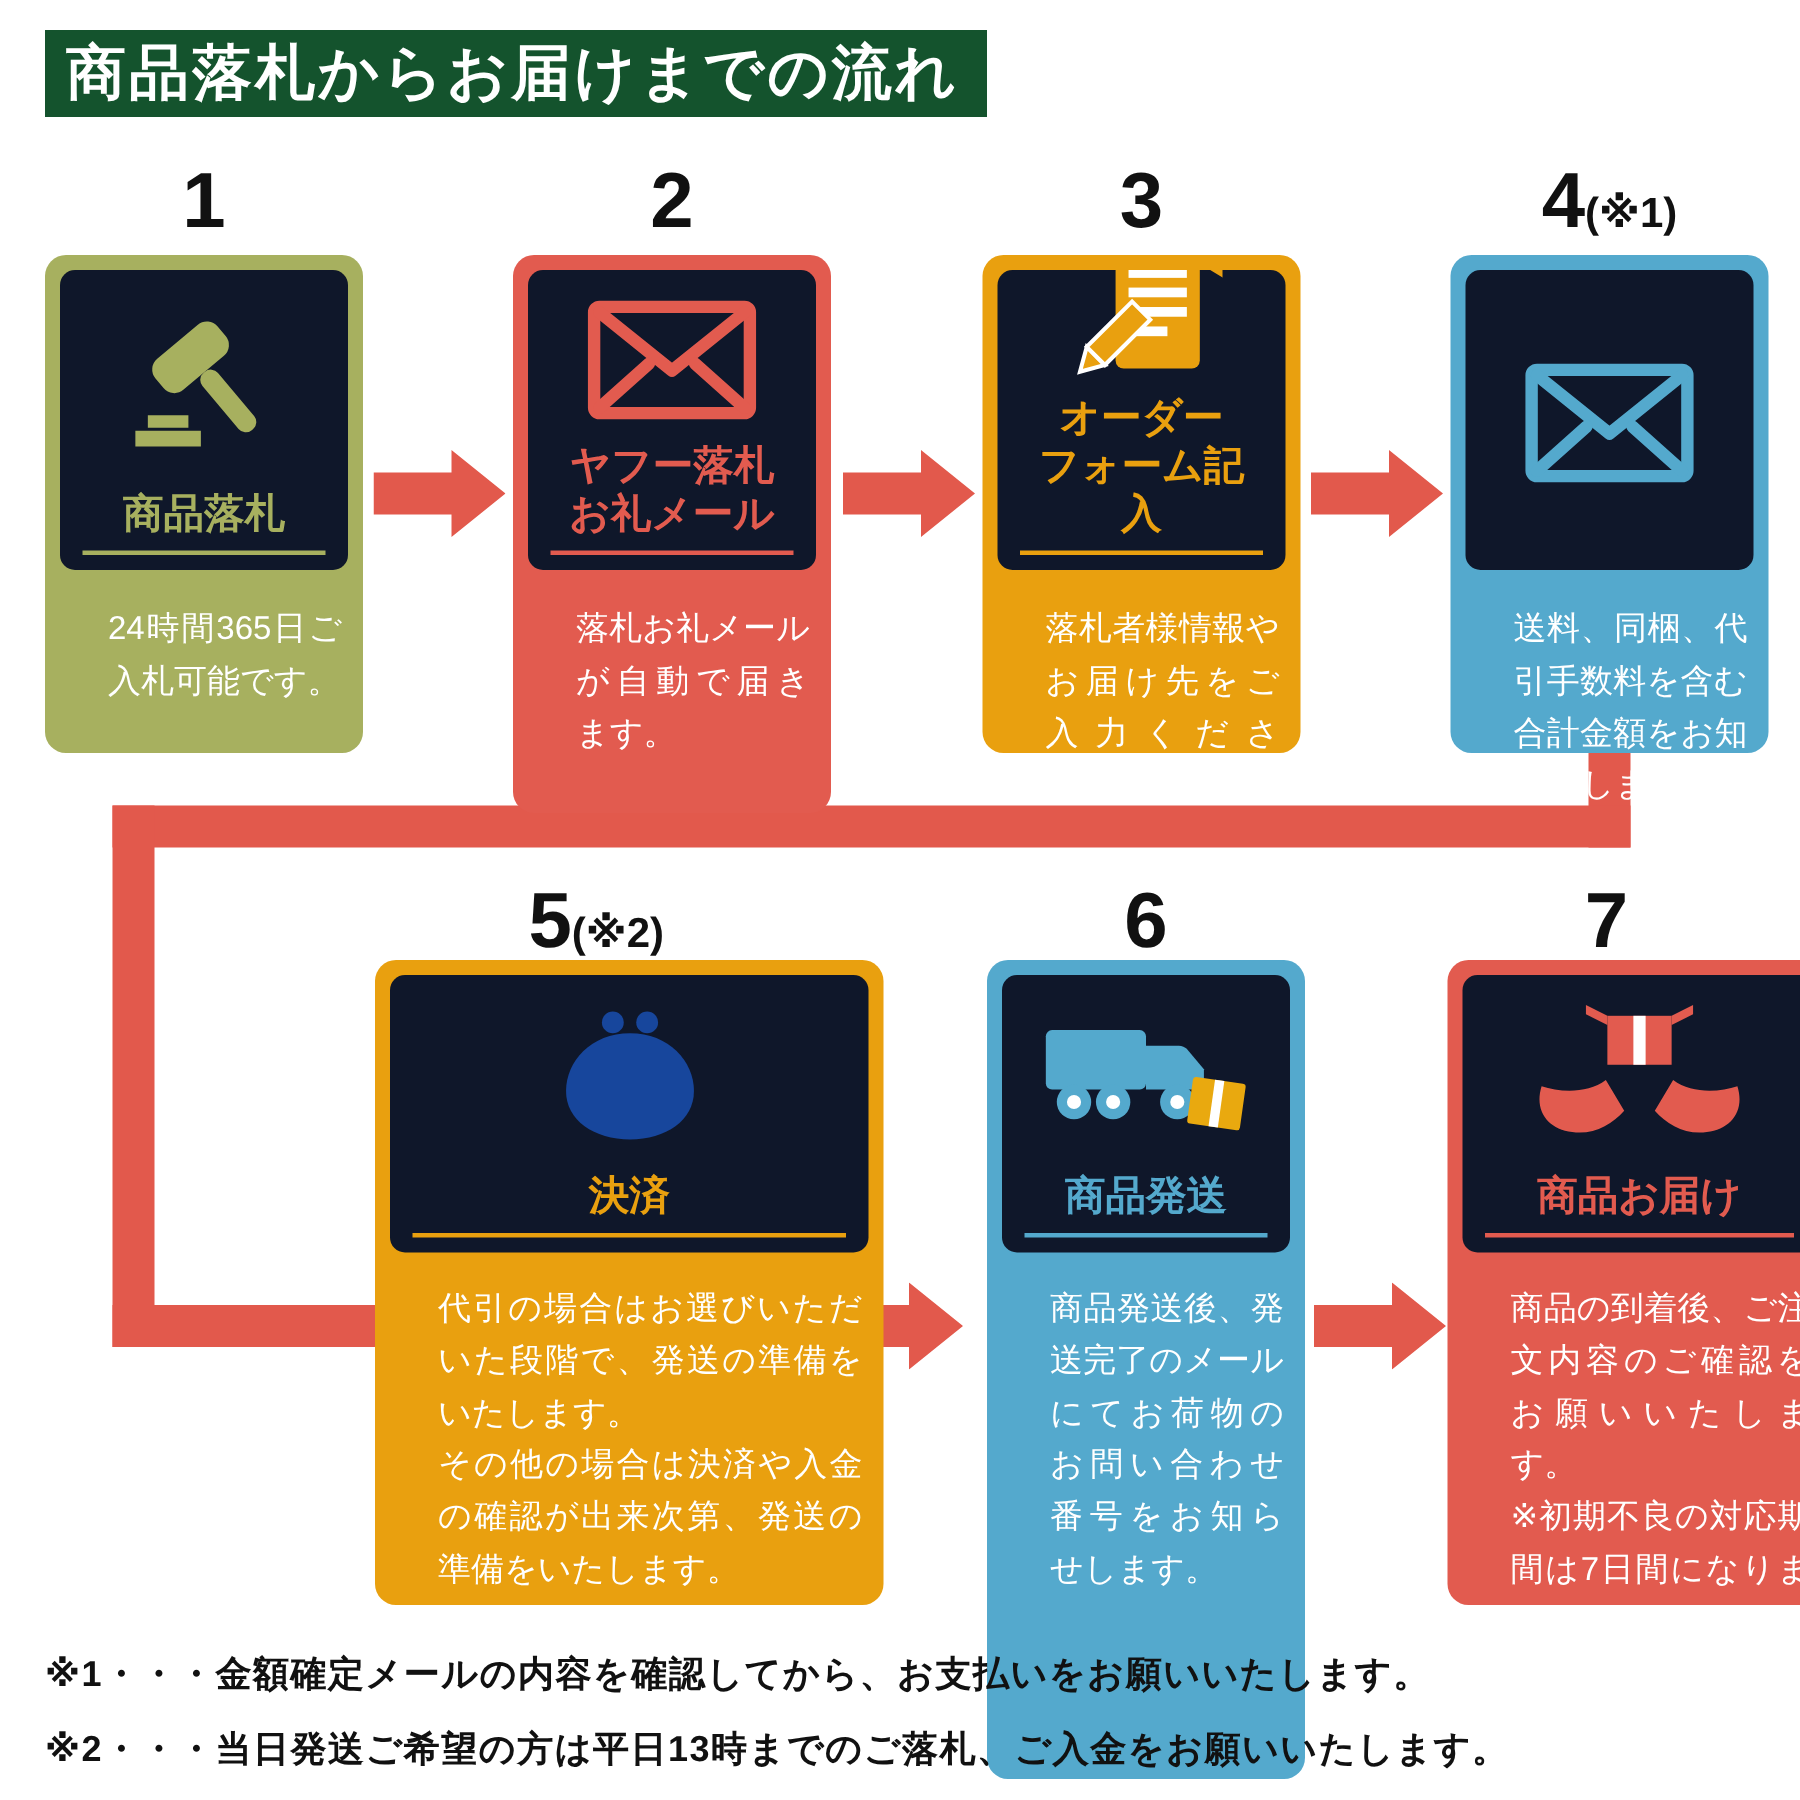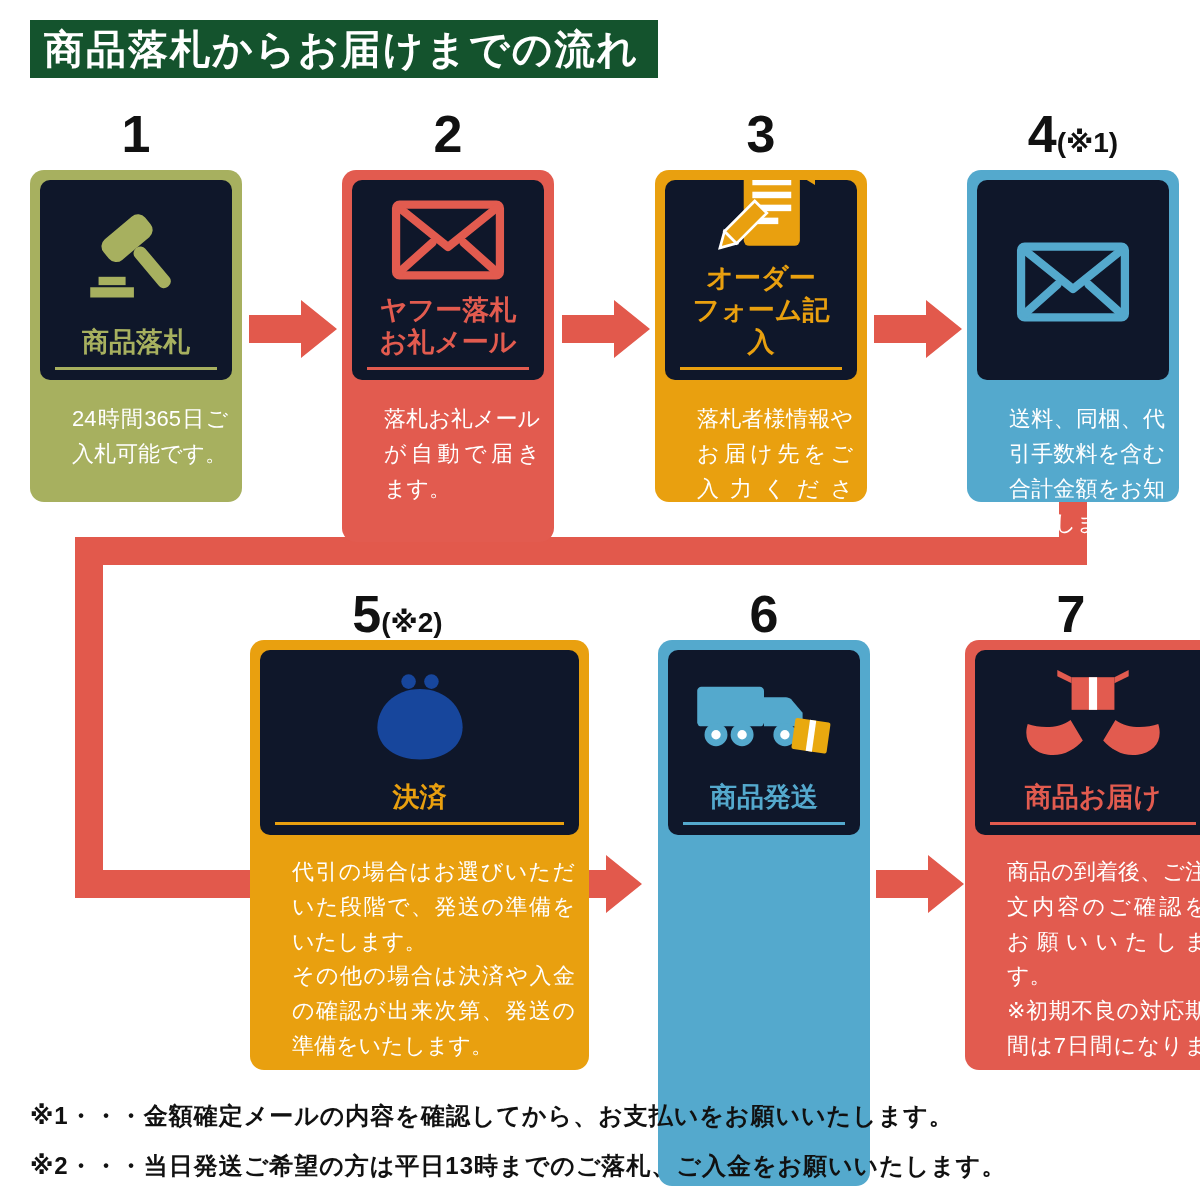--- a/index.html
+++ b/index.html
@@ -180,20 +180,21 @@
             <circle cx="45" cy="62" r="4.5" fill="#fff"></circle>
             <circle cx="86" cy="62" r="4.5" fill="#fff"></circle>
           <g transform="rotate(8 111 63)" style="fill: rgb(233, 169, 15);">
             <rect x="94" y="48" width="34" height="30" rx="2"></rect>
             <rect x="108" y="48" width="6" height="30" fill="#fff"></rect>
           </g>
         </svg>
       </div>
       <div class="title">商品発送</div>
     </div>
+    <div class="desc">商品発送後、発送完了のメールにてお荷物のお問い合わせ番号をお知らせします。</div>
   </section>
 
   <section class="card tall" style="left: 965px; top: 640px; width: 256px; height: 430px; --c: #E25B4F;">
     <div class="panel">
       <div class="icon">
         <svg width="140" height="102" viewBox="0 0 136 100" fill="currentColor">
           <polygon points="47,10 33,3 33,9 47,16"></polygon>
           <polygon points="89,10 103,3 103,9 89,16"></polygon>
           <rect x="47" y="10" width="42" height="32"></rect>
           <rect x="64" y="10" width="8" height="32" fill="#fff"></rect>

